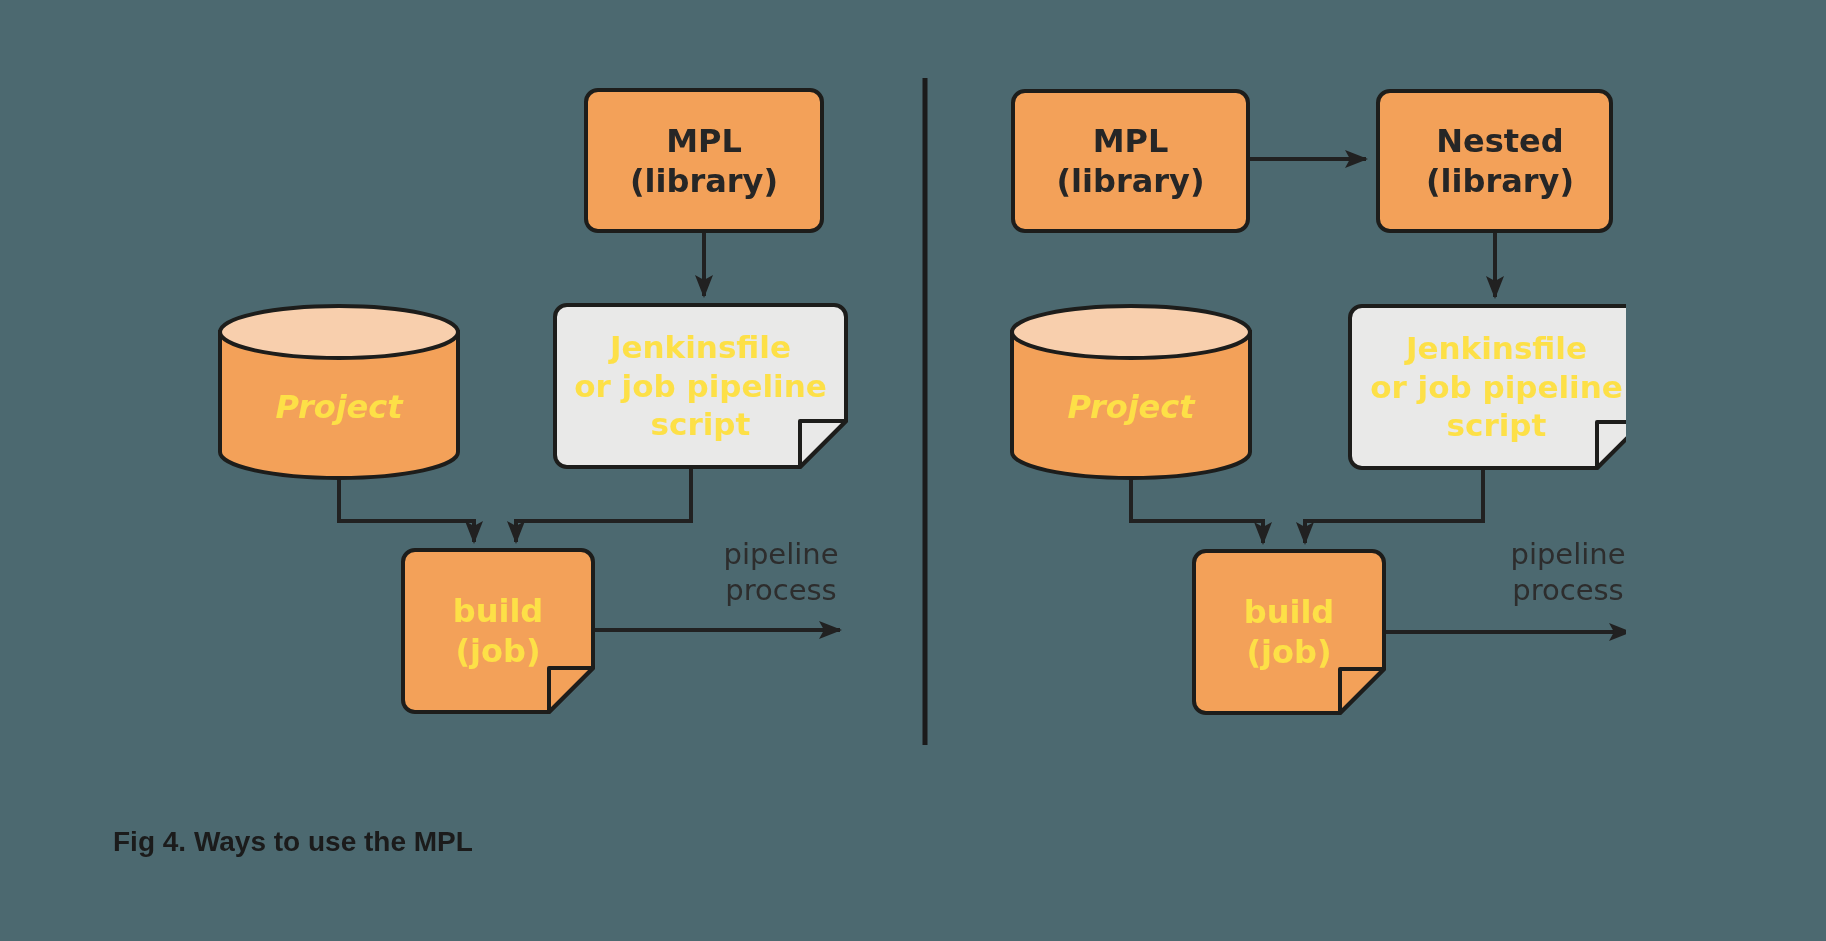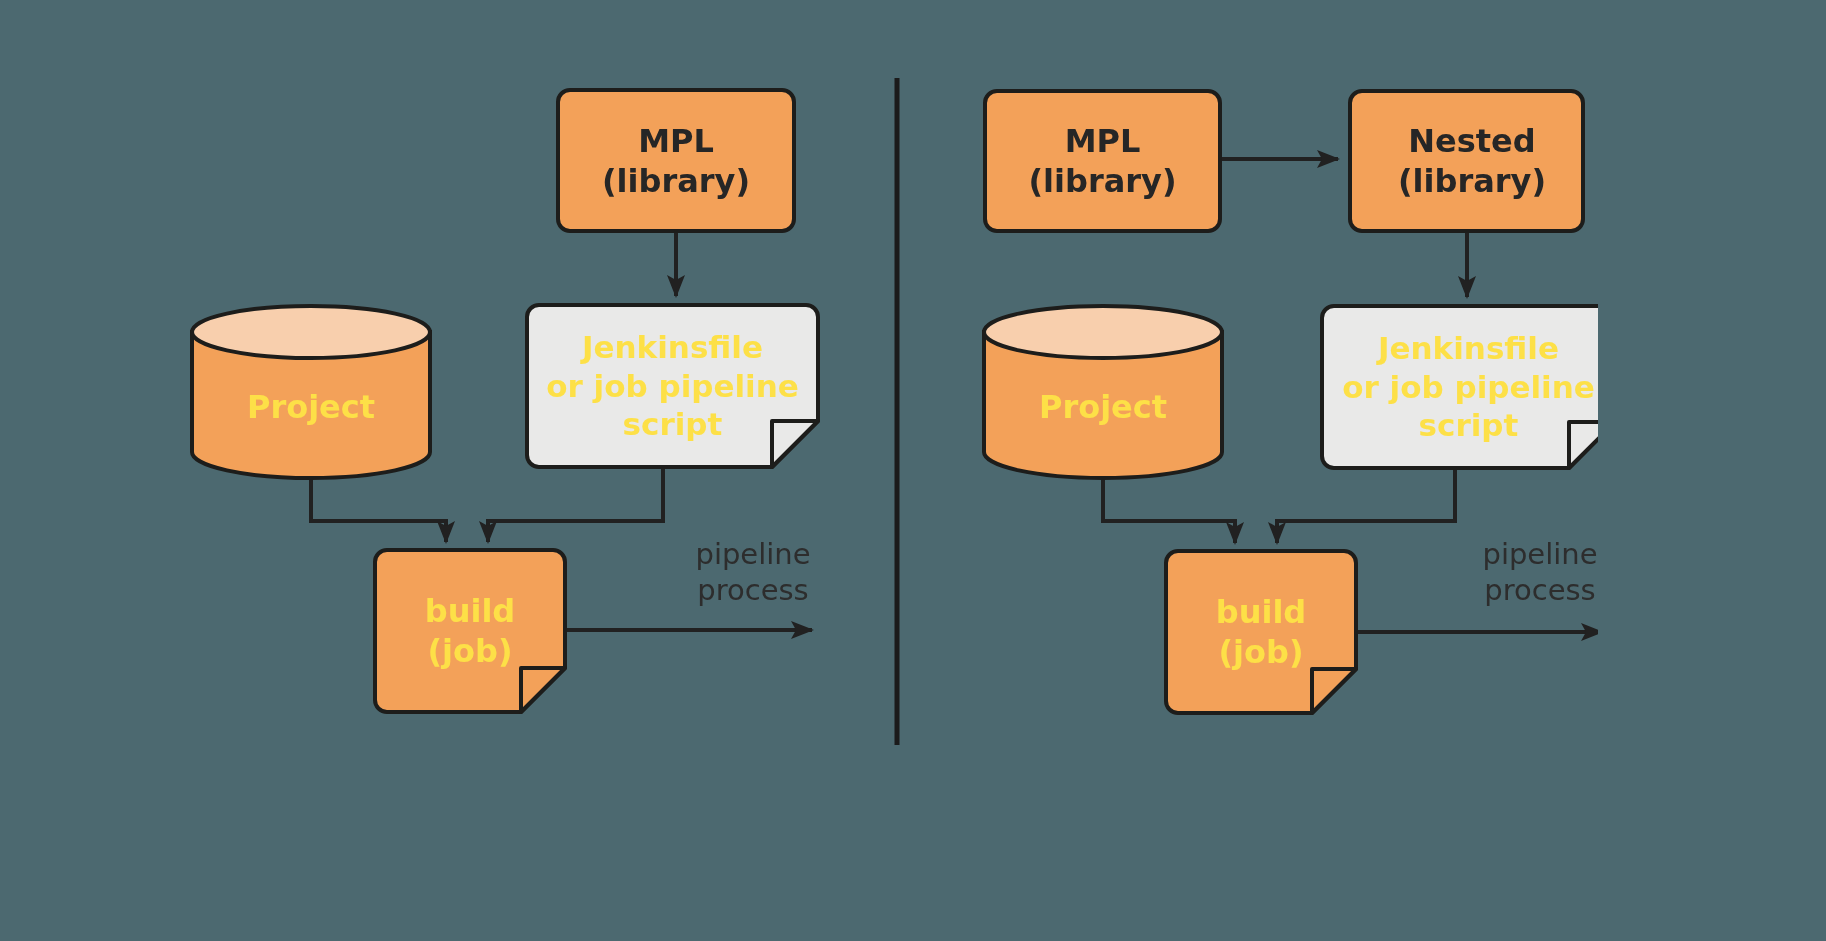--- a/index.html
+++ b/index.html
@@ -2,20 +2,21 @@
 <html><head>
 <meta charset="utf-8">
 <style>
   html,body{margin:0;padding:0;background:#4C6970;}
   .canvas{
     position:relative;
     width:1598px;height:941px;
     background:#4C6970;
     overflow:hidden;
     font-family:"DejaVu Sans",sans-serif;
+    margin-left:28px;
   }
   .layer{position:absolute;left:0;top:0;width:1826px;height:941px;}
   .shape{position:absolute;}
   .shape svg{position:absolute;left:-2px;top:-2px;overflow:visible;}
   .label{
     position:absolute;inset:0;
     display:flex;align-items:center;justify-content:center;
     text-align:center;white-space:pre-line;
     color:#fde047;font-weight:700;font-size:32px;line-height:1.25;
     pointer-events:none;
@@ -23,21 +24,21 @@
   .box{
     position:absolute;
     background:#F3A159;
     border:4px solid #1D1D1B;
     border-radius:14px;
     box-sizing:border-box;
     display:flex;align-items:center;justify-content:center;
     text-align:center;white-space:pre-line;
     color:#262626;font-weight:700;font-size:32px;line-height:1.25;
   }
-  .cyl-label{padding-top:30px;}
+  .cyl-label{padding-top:30px;font-style:italic;}
   .pipeline-label{
     position:absolute;
     text-align:center;white-space:pre-line;
     color:#2D2D2D;font-weight:400;font-size:29px;line-height:1.25;
   }
   .caption{
     position:absolute;
     left:85px;top:826px;
     font-family:"Liberation Sans",sans-serif;
     font-weight:700;font-size:28px;color:#1B1B1B;
@@ -130,14 +131,15 @@
       <path d="M14,2 H180 A12,12 0 0 1 192,14 V120 L148,164 H14 A12,12 0 0 1 2,152 V14 A12,12 0 0 1 14,2 Z" fill="#F3A159" stroke="#1D1D1B" stroke-width="4" stroke-linejoin="round"></path>
       <path d="M148,164 L148,120 L192,120 Z" fill="#F3A159" stroke="#1D1D1B" stroke-width="4" stroke-linejoin="round"></path>
     </svg>
     <div class="label">build
 (job)</div>
   </div>
 
   <div class="pipeline-label" style="left:1465px;top:536px;width:150px;">pipeline
 process</div>
 
+  <div class="caption">Fig 4. Ways to use the MPL</div>
 
 </div>
 
 </body></html>

